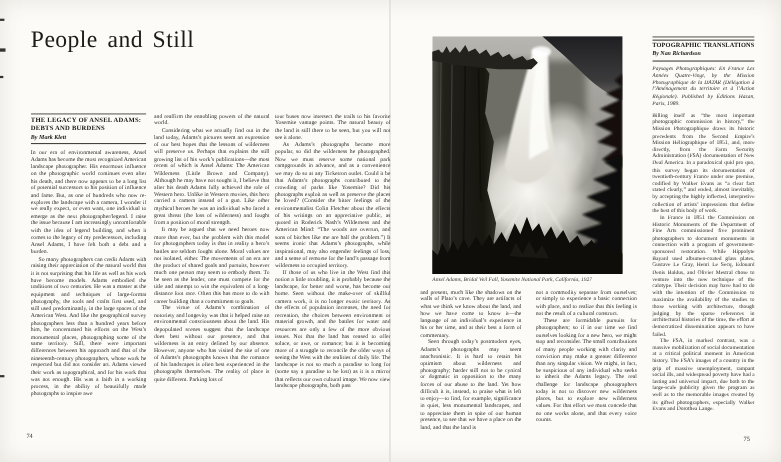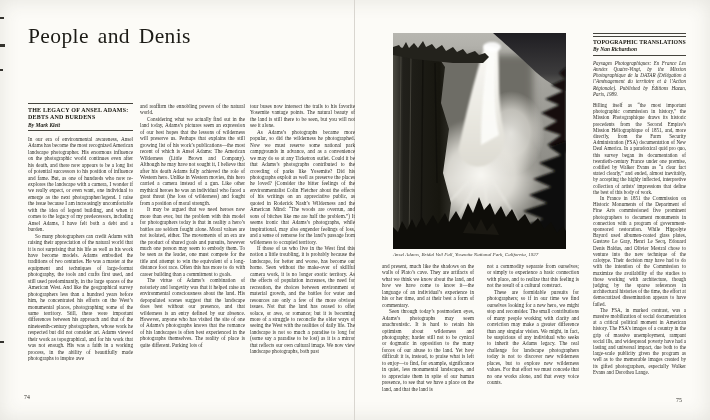--- a/index.html
+++ b/index.html
@@ -37,21 +37,21 @@
 
 <div id="spread">
 
   <div class="scan-mark" style="top:17px;width:4px;height:2px;"></div>
   <div class="scan-mark" style="top:44px;width:5px;height:3px;"></div>
   <div class="scan-mark" style="top:69px;width:3px;height:2px;"></div>
   <div class="scan-mark" style="top:341px;width:4px;height:2px;"></div>
 
   <div class="spine"></div>
 
-  <h1 class="page-title">People and Denis</h1>
+  <h1 class="page-title">People and Still</h1>
 
   <div class="col" id="col1" style="left:28px;top:103px;width:105px;height:291px;">
     <div class="art-head">
       <div class="hline">THE LEGACY OF ANSEL ADAMS:</div>
       <div class="hline">DEBTS AND BURDENS</div>
       <div class="byline">By Mark Klett</div>
     </div>
     <p>In our era of environmental awareness, Ansel Adams has become the most recognized American landscape photographer. His enormous influence on the photographic world continues even after his death, and there now appears to be a long list of potential successors to his position of influence and fame. But, as one of hundreds who now re-explores the landscape with a camera, I wonder if we really expect, or even want, one individual to emerge as the next photographer/legend. I raise the issue because I am increasingly uncomfortable with the idea of legend building, and when it comes to the legacy of my predecessors, including Ansel Adams, I have felt both a debt and a burden.</p>
     <p class="ind">So many photographers can credit Adams with raising their appreciation of the natural world that it is not surprising that his life as well as his work have become models. Adams embodied the traditions of two centuries. He was a master at the equipment and techniques of large-format photography, the tools and crafts first used, and still used predominantly, in the large spaces of the American West. And like the geographical survey photographers less than a hundred years before him, he concentrated his efforts on the West’s monumental places, photographing some of the same territory. Still, there were important differences between his approach and that of the nineteenth-century photographers, whose work he respected but did not consider art. Adams viewed their work as topographical, and for his work that was not enough. His was a faith in a working process, in the ability of beautifully made photographs to inspire awe</p>
   </div>

